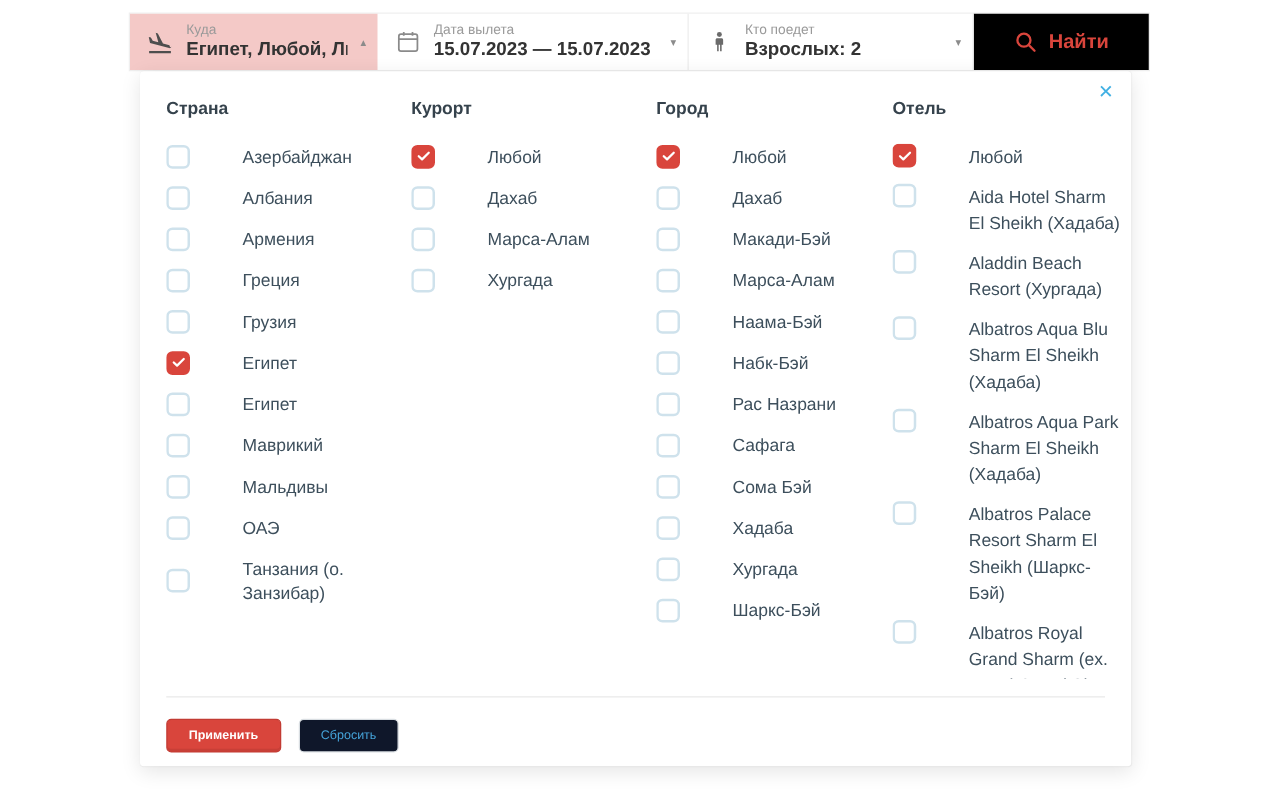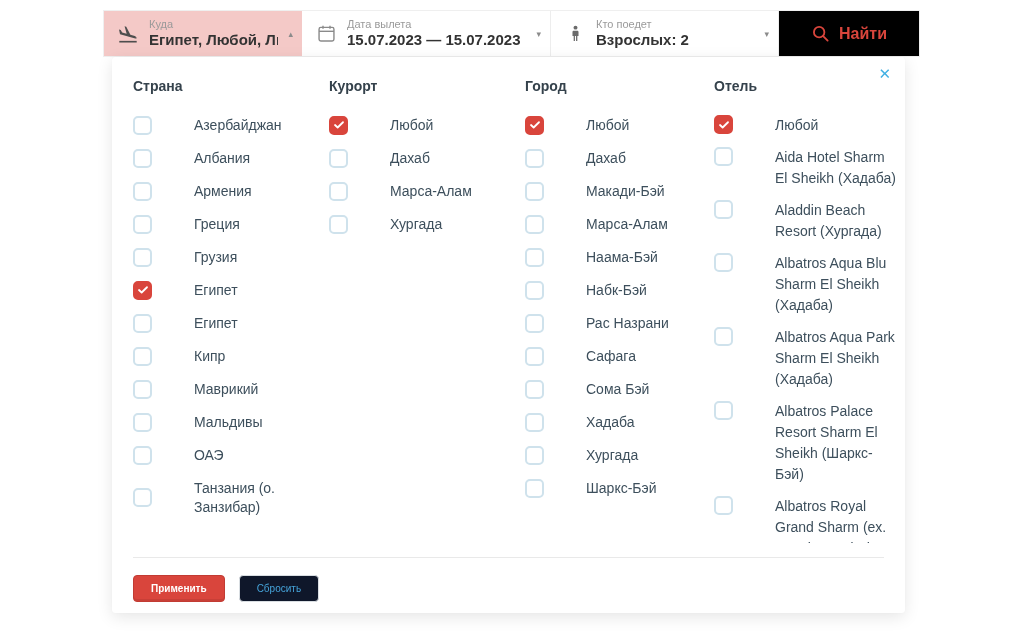--- a/index.html
+++ b/index.html
@@ -156,24 +156,20 @@
                 </svg>
               </span>
               <span class="item-label">Египет</span>
             </div>
             <div class="item">
               <span class="cb"></span>
               <span class="item-label">Египет</span>
             </div>
             <div class="item">
               <span class="cb"></span>
-              <span class="item-label">Кипр</span>
-            </div>
-            <div class="item">
-              <span class="cb"></span>
               <span class="item-label">Маврикий</span>
             </div>
             <div class="item">
               <span class="cb"></span>
               <span class="item-label">Мальдивы</span>
             </div>
             <div class="item">
               <span class="cb"></span>
               <span class="item-label">ОАЭ</span>
             </div>

